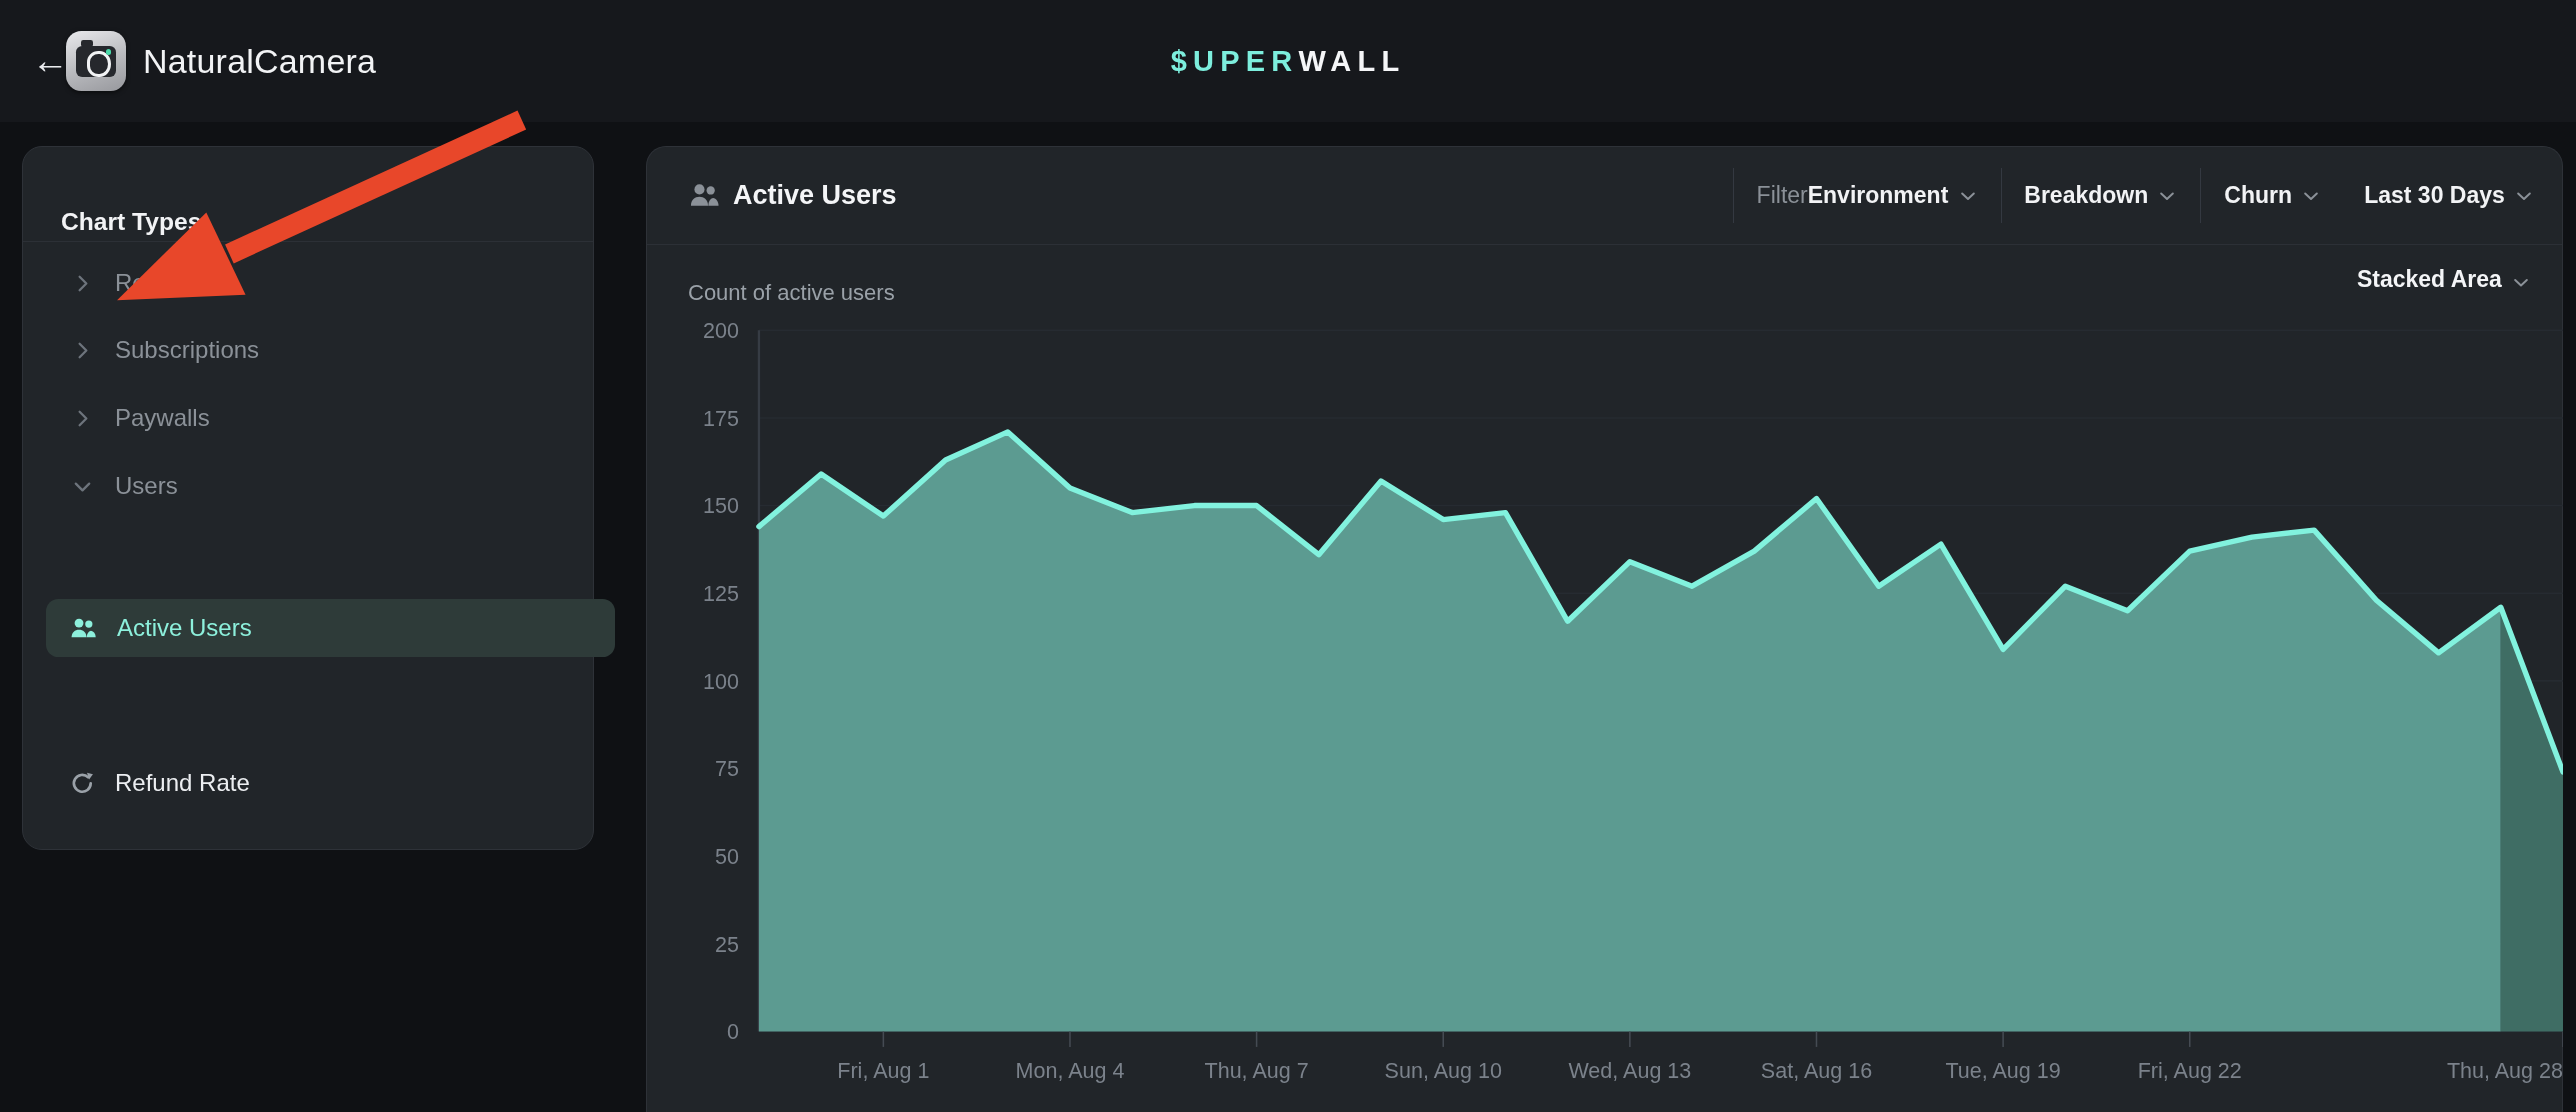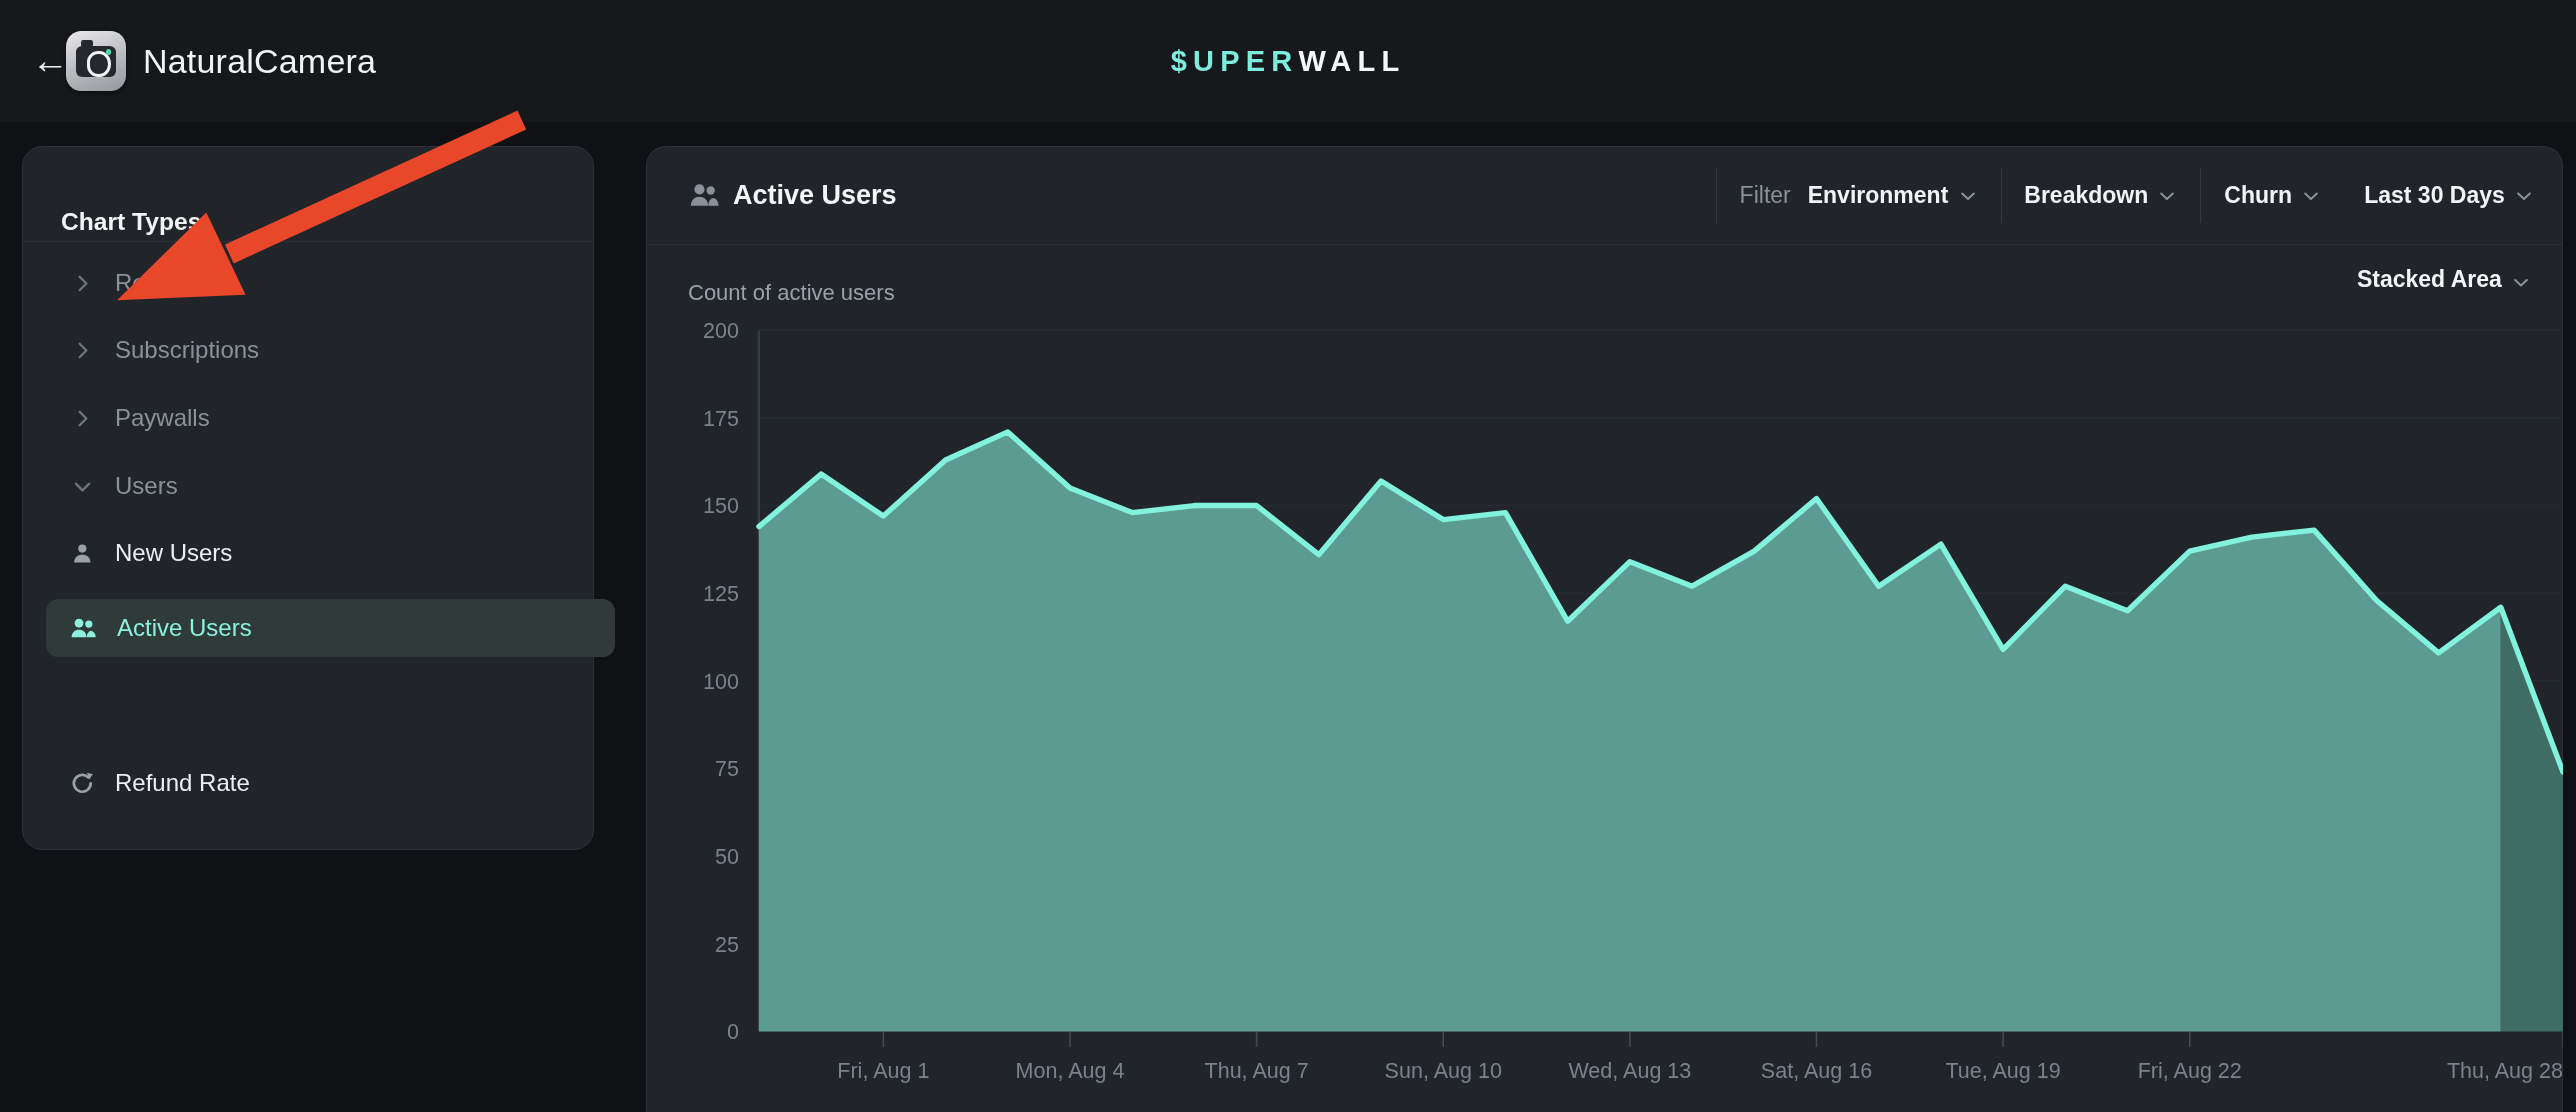--- a/index.html
+++ b/index.html
@@ -45,21 +45,21 @@
   
   .main-header{position:absolute;left:0;top:0;width:100%;height:97px;}
   .main-header .title-icon{position:absolute;left:41px;top:48px;transform:translateY(-50%);width:32px;height:32px;color:#8b9198;}
   .main-title{position:absolute;left:86px;top:48px;transform:translateY(-50%);color:#f4f5f7;font-size:27px;font-weight:650;}
   .header-divider{position:absolute;left:0;top:97px;width:100%;height:0.8px;background:#2c3036;}
   .controls{position:absolute;right:28px;top:0;height:97px;display:flex;align-items:center;}
   .vdivider{width:0.8px;height:55px;background:#343941;margin:0 23px;}
   .ctl{display:flex;align-items:center;cursor:pointer;}
   .ctl .ctl-lbl{color:#f2f3f5;font-size:23px;font-weight:600;}
   .ctl .chev{width:20px;height:20px;margin-left:9.2px;color:#8b9198;display:flex;align-items:center;}
-  .filter-word{color:#8b9198;font-size:23px;margin-right:17px;}
+  .filter-word{color:#8b9198;font-size:23px;}
   .gap56{width:43px;}
   
   .subtitle{position:absolute;left:41px;top:146px;transform:translateY(-50%);color:#9aa1a8;font-size:22px;}
   .charttype{position:absolute;right:31px;top:132px;transform:translateY(-50%);display:flex;align-items:flex-end;cursor:pointer;}
   .charttype .ctl-lbl{color:#f4f5f7;font-size:23px;font-weight:600;}
   .charttype .chev{width:20px;height:20px;margin-left:9.2px;color:#8b9198;display:flex;align-items:center;}
   
   .chart-wrap{position:absolute;left:35px;top:174px;width:1881px;height:769px;}
   .chart-wrap svg{display:block;width:1881px;height:769px;}
   
@@ -119,29 +119,20 @@
 
   <div class="nav-row nav-group" style="top:305px">
     <span class="icon">
       <svg viewBox="0 0 24 24" width="23" height="23">
           <polyline points="5,9 12,16 19,9" fill="none" stroke="currentColor" stroke-width="2.4" stroke-linecap="round" stroke-linejoin="round"></polyline>
         </svg>
     </span>
     <span class="lbl">Users</span>
   </div>
 
-  <div class="nav-row nav-leaf" style="top:372px">
-    <span class="icon">
-      <svg viewBox="0 0 24 24" width="24.6" height="24.6" fill="currentColor">
-          <circle cx="12" cy="7.4" r="4"></circle>
-          <path d="M4 21c0-5 3.6-7.6 8-7.6s8 2.6 8 7.6z"></path>
-        </svg>
-    </span>
-    <span class="lbl">New Users</span>
-  </div>
 
   <div class="nav-pill">
     <span class="icon">
       <svg viewBox="0 0 24 24" width="28" height="28" fill="currentColor">
           <circle cx="8.6" cy="7.8" r="3.8"></circle>
           <path d="M2.2 20c0-4.4 3-6.6 6.4-6.6s6.4 2.2 6.4 6.6z"></path>
           <circle cx="17" cy="8.6" r="3.1"></circle>
           <path d="M15.2 20c.1-3.2 1.4-5.2 3.6-5.7 2.4.4 4 2.5 4.1 5.7z"></path>
         </svg>
     </span>

